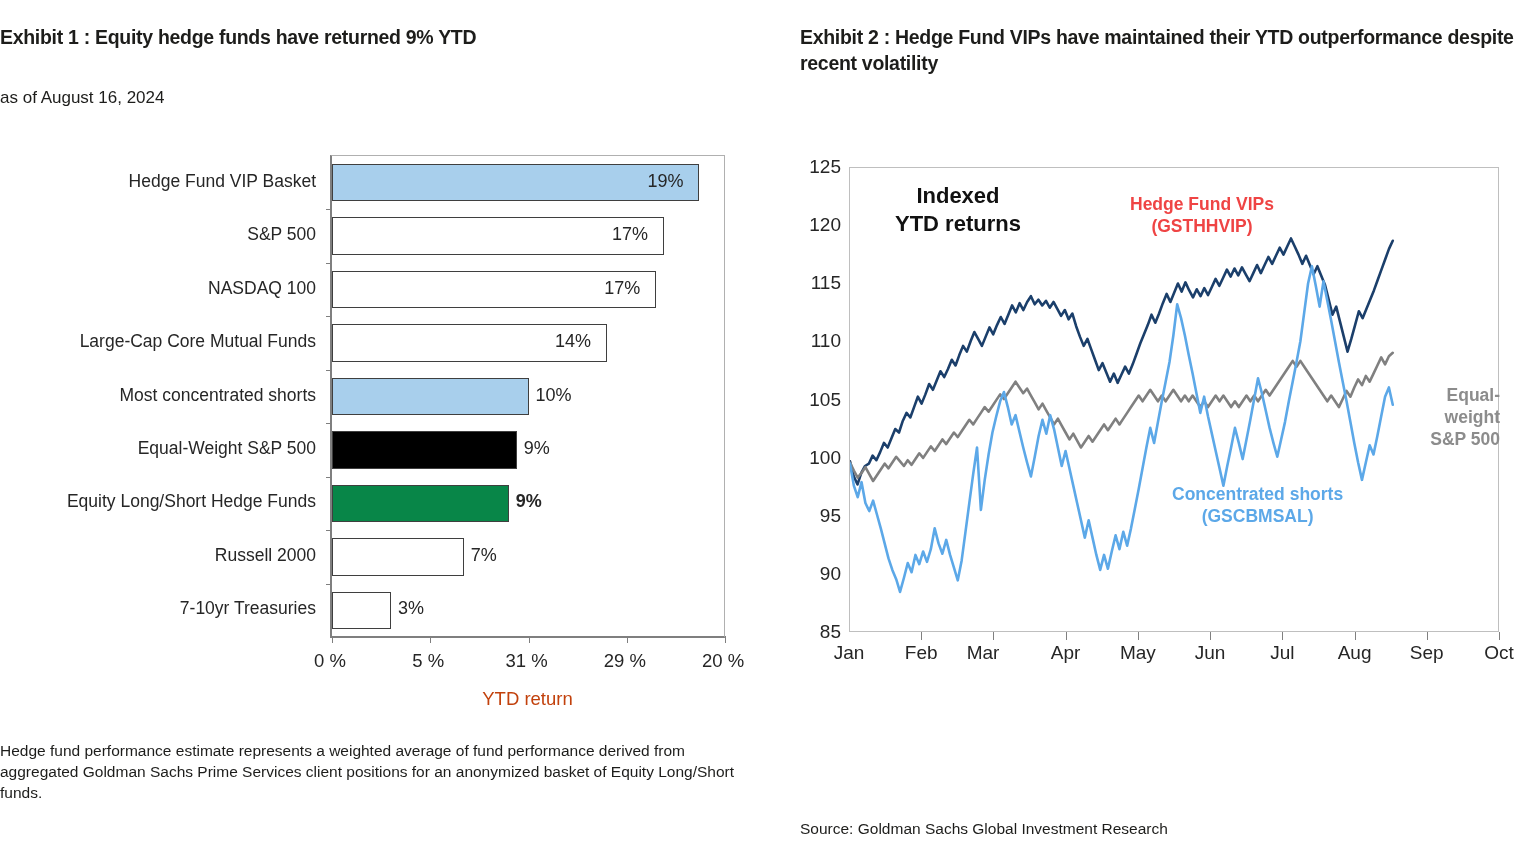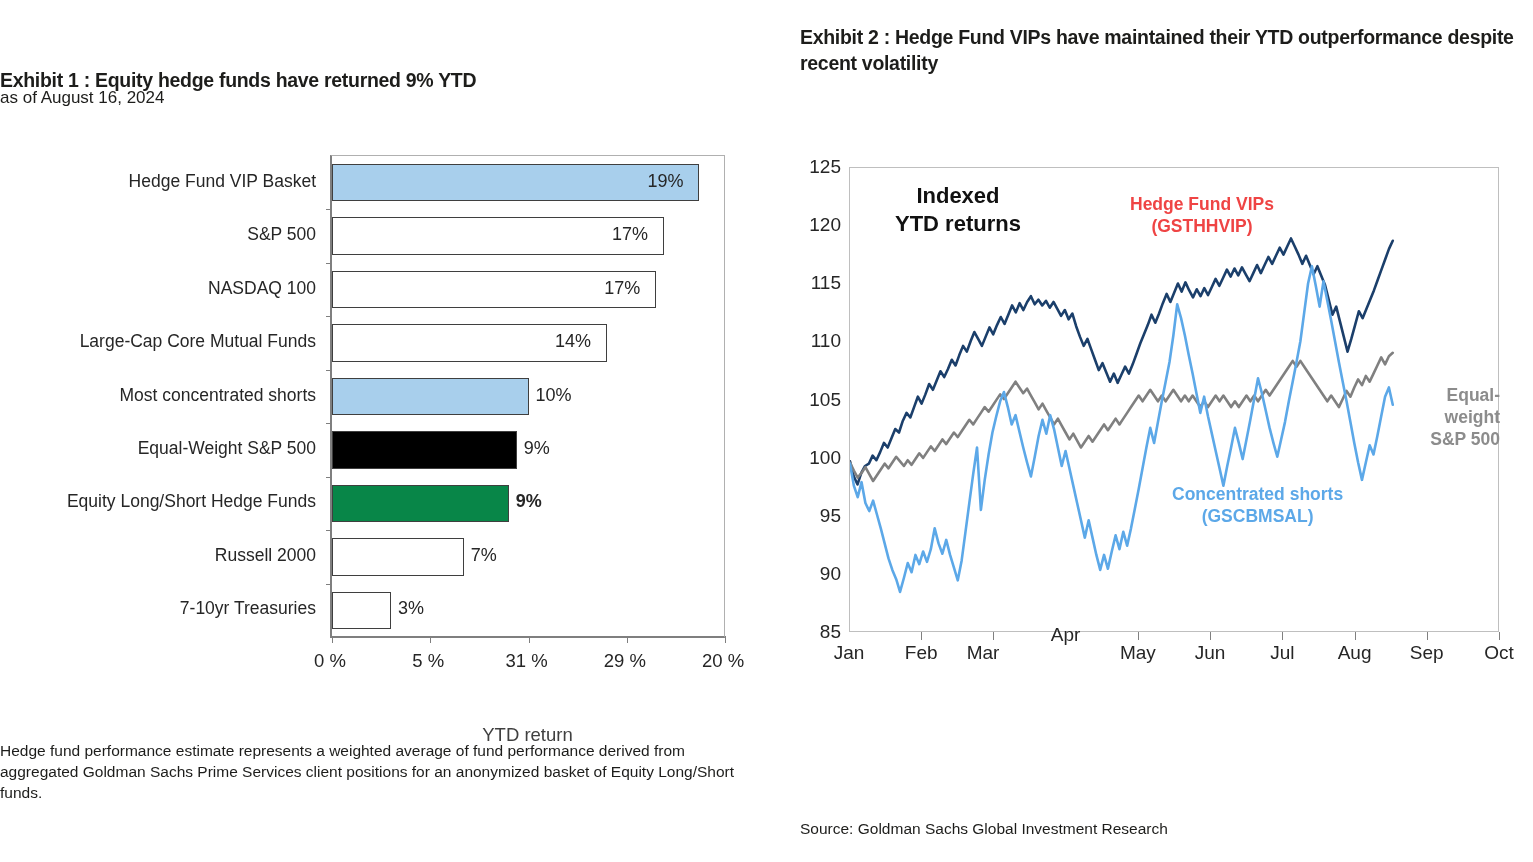--- a/index.html
+++ b/index.html
@@ -25,21 +25,21 @@
 
   .exhibit-title {
     position: absolute;
     font-family: "Liberation Sans Narrow", "Liberation Sans", sans-serif;
     font-weight: bold;
     font-size: 19.5px;
     letter-spacing: -0.3px;
     color: #1d1d1b;
     line-height: 26px;
   }
-  #title-left  { left: 0px;  top: 24px; width: 740px; margin-top: 43px; }
+  #title-left  { left: 0px;  top: 24px; width: 740px; }
   #title-right { left: 10px; top: 24px; width: 720px; }
 
   .asof {
     position: absolute;
     left: 0px;
     top: 88px;
     font-family: "Liberation Sans Narrow", "Liberation Sans", sans-serif;
     font-size: 17px;
     color: #1d1d1b;
   }
@@ -105,22 +105,21 @@
     transform: translateX(-50%);
     white-space: nowrap;
   }
   #x-axis-title {
     position: absolute;
     left: 330px;
     width: 395px;
     top: 538px;
     text-align: center;
     font-size: 18.5px;
-    color: #404040;
-    margin-top: 36px;
+    color: #c2410c;
   }
 
   
   .footnote {
     position: absolute;
     font-family: "Liberation Sans Narrow", "Liberation Sans", sans-serif;
     font-size: 15.5px;
     line-height: 21px;
     color: #1d1d1b;
   }
@@ -275,21 +274,21 @@
         <div class="ylab" style="top: 163.25px;">115</div>
         <div class="ylab" style="top: 105.125px;">120</div>
         <div class="ylab" style="top: 47px;">125</div>
       </div>
     <div id="m-labels">
         <div class="mlab" style="left: 59px; top: 522px;">Jan</div>
         <div class="mlab" style="left: 131.222px; top: 522px;">Feb</div>
         <div class="mtick" style="left: 131.222px;"></div>
         <div class="mlab" style="left: 193px; top: 522px;">Mar</div>
         <div class="mtick" style="left: 203.444px;"></div>
-        <div class="mlab" style="left: 275.667px; top: 504px;">Apr</div>
+        <div class="mlab" style="left: 275.667px; top: 522px;">Apr</div>
         <div class="mtick" style="left: 275.667px;"></div>
         <div class="mlab" style="left: 347.889px; top: 522px;">May</div>
         <div class="mtick" style="left: 347.889px;"></div>
         <div class="mlab" style="left: 420.111px; top: 522px;">Jun</div>
         <div class="mtick" style="left: 420.111px;"></div>
         <div class="mlab" style="left: 492.333px; top: 522px;">Jul</div>
         <div class="mtick" style="left: 492.333px;"></div>
         <div class="mlab" style="left: 564.556px; top: 522px;">Aug</div>
         <div class="mtick" style="left: 564.556px;"></div>
         <div class="mlab" style="left: 636.778px; top: 522px;">Sep</div>

